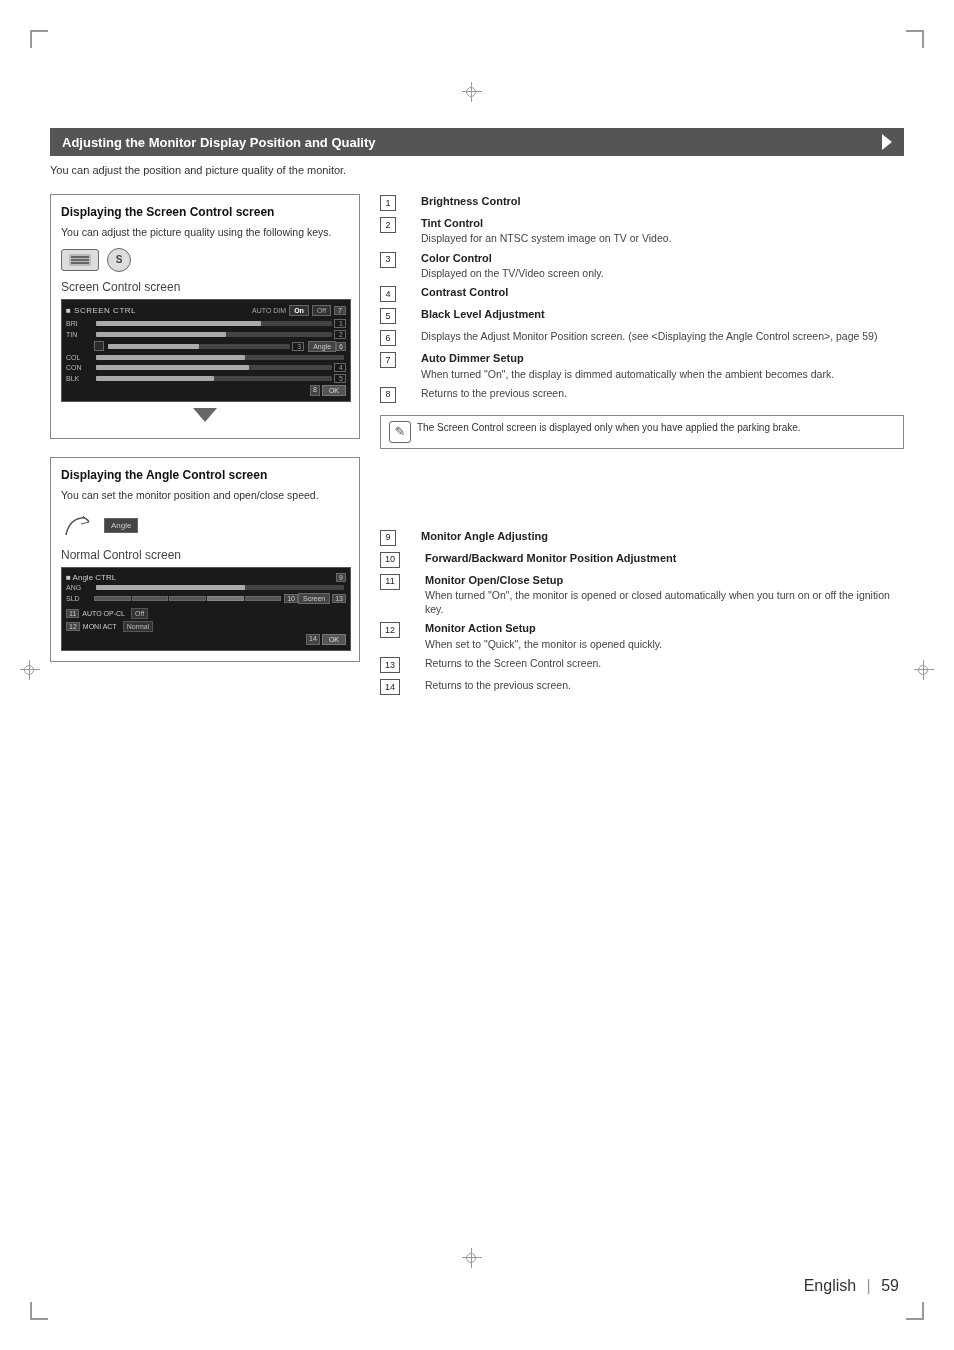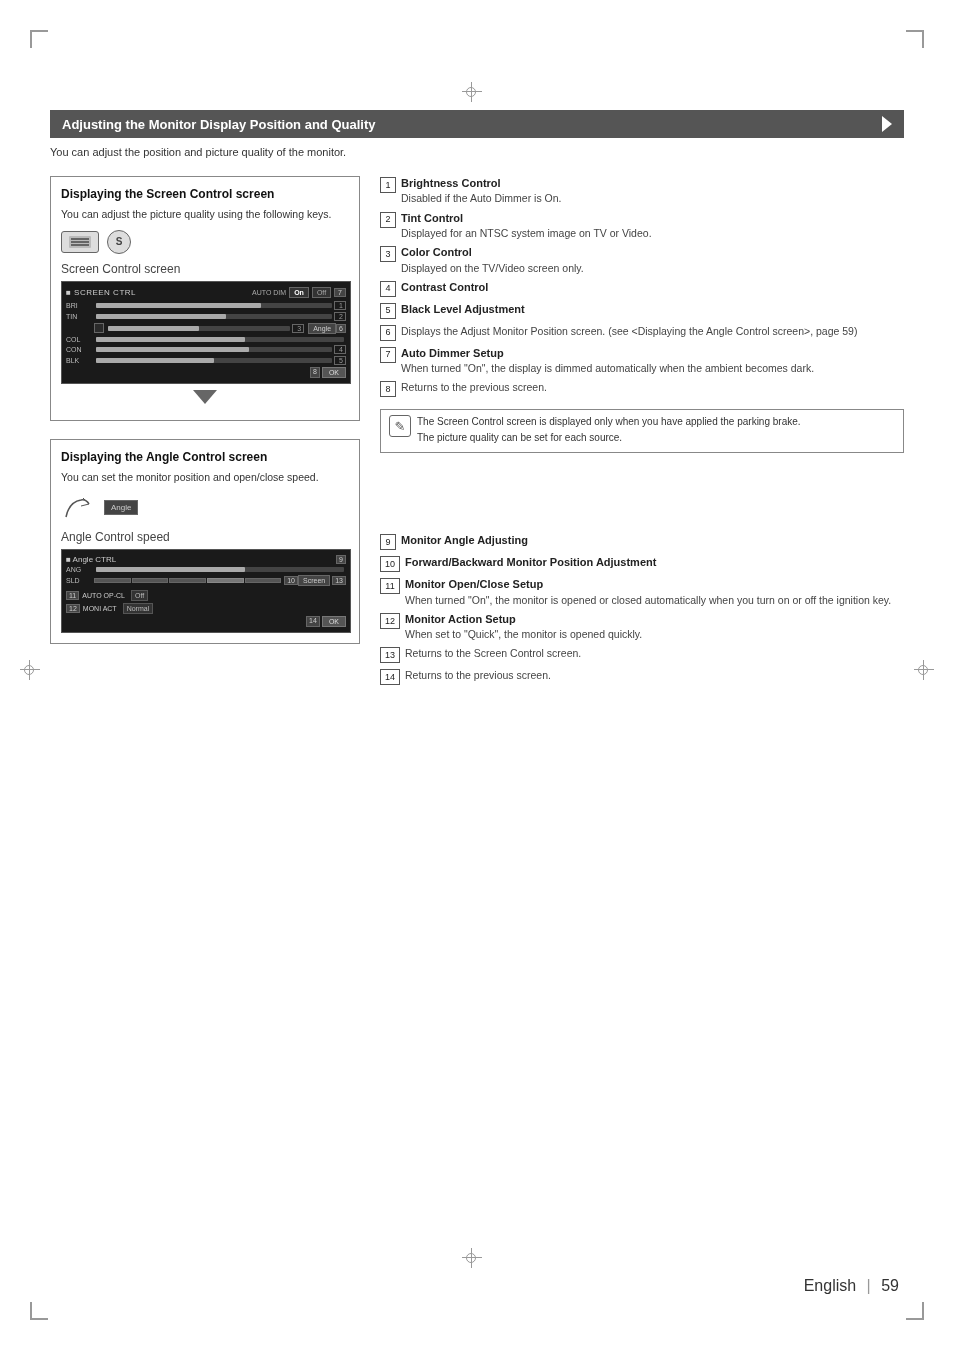--- a/index.html
+++ b/index.html
@@ -49,21 +49,21 @@
       left: 4px;
     }
 
     .ch-top { top: 82px; left: 462px; }
     .ch-bottom { bottom: 82px; left: 462px; }
     .ch-left { top: 660px; left: 20px; }
     .ch-right { top: 660px; right: 20px; }
 
     .page-content {
       position: absolute;
-      top: 110px;
+      top: 128px;
       left: 50px;
       right: 50px;
     }
 
     
     .section-header {
       background: #555;
       color: #fff;
       padding: 6px 12px;
       font-size: 13px;
@@ -274,20 +274,21 @@
       height: 16px;
       border: 1px solid #555;
       font-size: 9px;
       margin-right: 5px;
       margin-top: 1px;
       flex-shrink: 0;
       font-weight: normal;
     }
     .item-content {
       flex: 1;
+      margin-left: 20px;
     }
     .item-title {
       font-weight: bold;
       font-size: 11px;
     }
     .item-desc {
       font-size: 10.5px;
       color: #444;
       line-height: 1.35;
     }
@@ -480,21 +481,21 @@
         <div class="subsection-intro">You can set the monitor position and open/close speed.</div>
 
         <div class="key-icons">
           <svg width="35" height="30" viewBox="0 0 35 30">
             <path d="M5 25 Q8 10 20 8 Q25 7 28 12" stroke="#555" stroke-width="1.5" fill="none"></path>
             <path d="M22 6 L28 12 L20 14" stroke="#555" stroke-width="1" fill="none"></path>
           </svg>
           <div style="background:#444;border:1px solid #666;padding:2px 6px;font-size:8px;color:#ccc;">Angle</div>
         </div>
 
-        <div class="screen-label">Angle Control speed</div>
+        <div class="screen-label">Normal Control screen</div>
 
         <div class="angle-mockup">
           <div class="angle-screen-top">
             <span style="font-size:8px;color:#ccc;">■ Angle CTRL</span>
             <span style="font-size:7px;border:1px solid #666;padding:0 2px;background:#444;color:#ccc;">9</span>
           </div>
           <div class="screen-row">
             <span class="row-label">ANG</span>
             <div class="slider-bar">
                 <div class="slider-fill" style="width:60%"></div>
@@ -535,21 +536,20 @@
     </div>
 
     <div class="col-right">
 
       <ul class="numbered-list" style="margin-bottom:12px;">
 
         <li>
           <span class="num-badge">1</span>
           <div class="item-content">
             <div class="item-title">Brightness Control</div>
-            <div class="item-desc">Disabled if the Auto Dimmer is On.</div>
           </div>
         </li>
 
         <li>
           <span class="num-badge">2</span>
           <div class="item-content">
             <div class="item-title">Tint Control</div>
             <div class="item-desc">Displayed for an NTSC system image on TV or Video.</div>
           </div>
         </li>
@@ -597,21 +597,20 @@
             <div class="item-desc">Returns to the previous screen.</div>
           </div>
         </li>
 
       </ul>
 
       <div class="note-box">
         <div class="note-icon">✎</div>
         <div class="note-text">
           <p>The Screen Control screen is displayed only when you have applied the parking brake.</p>
-          <p>The picture quality can be set for each source.</p>
         </div>
       </div>
 
       <div style="height: 80px;"></div>
 
       <ul class="numbered-list">
 
         <li>
           <span class="num-badge">9</span>
           <div class="item-content">

